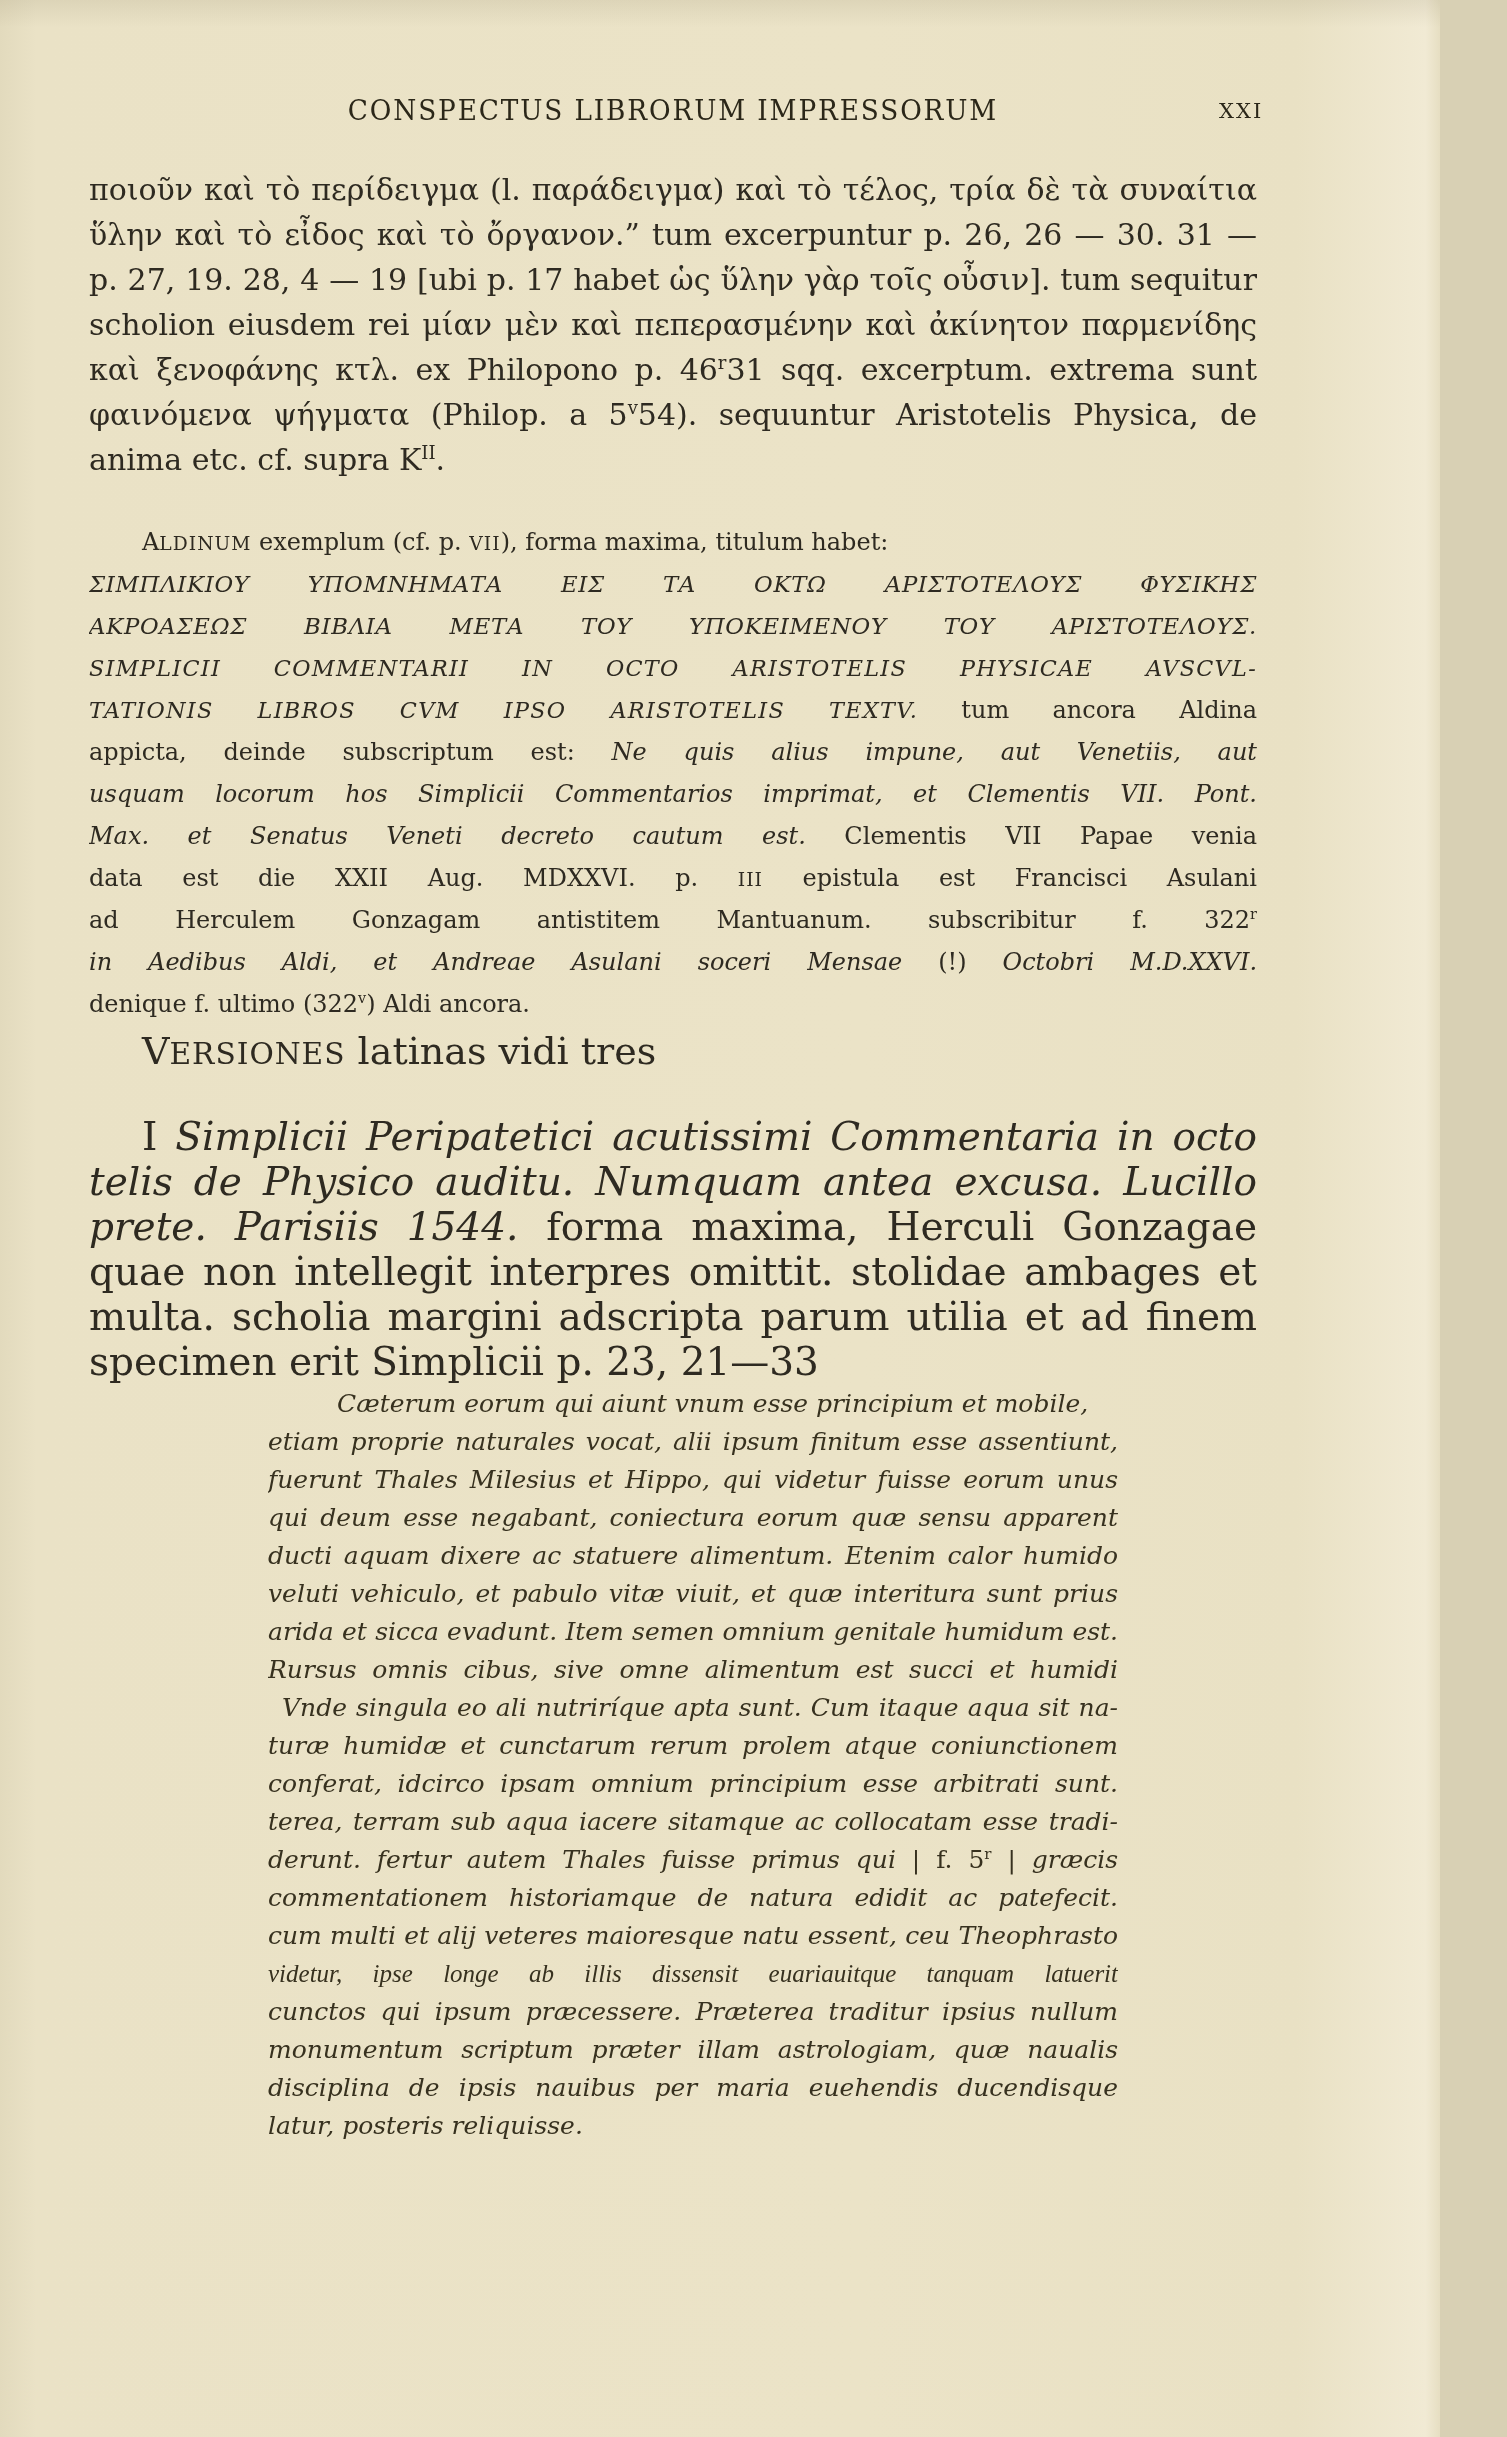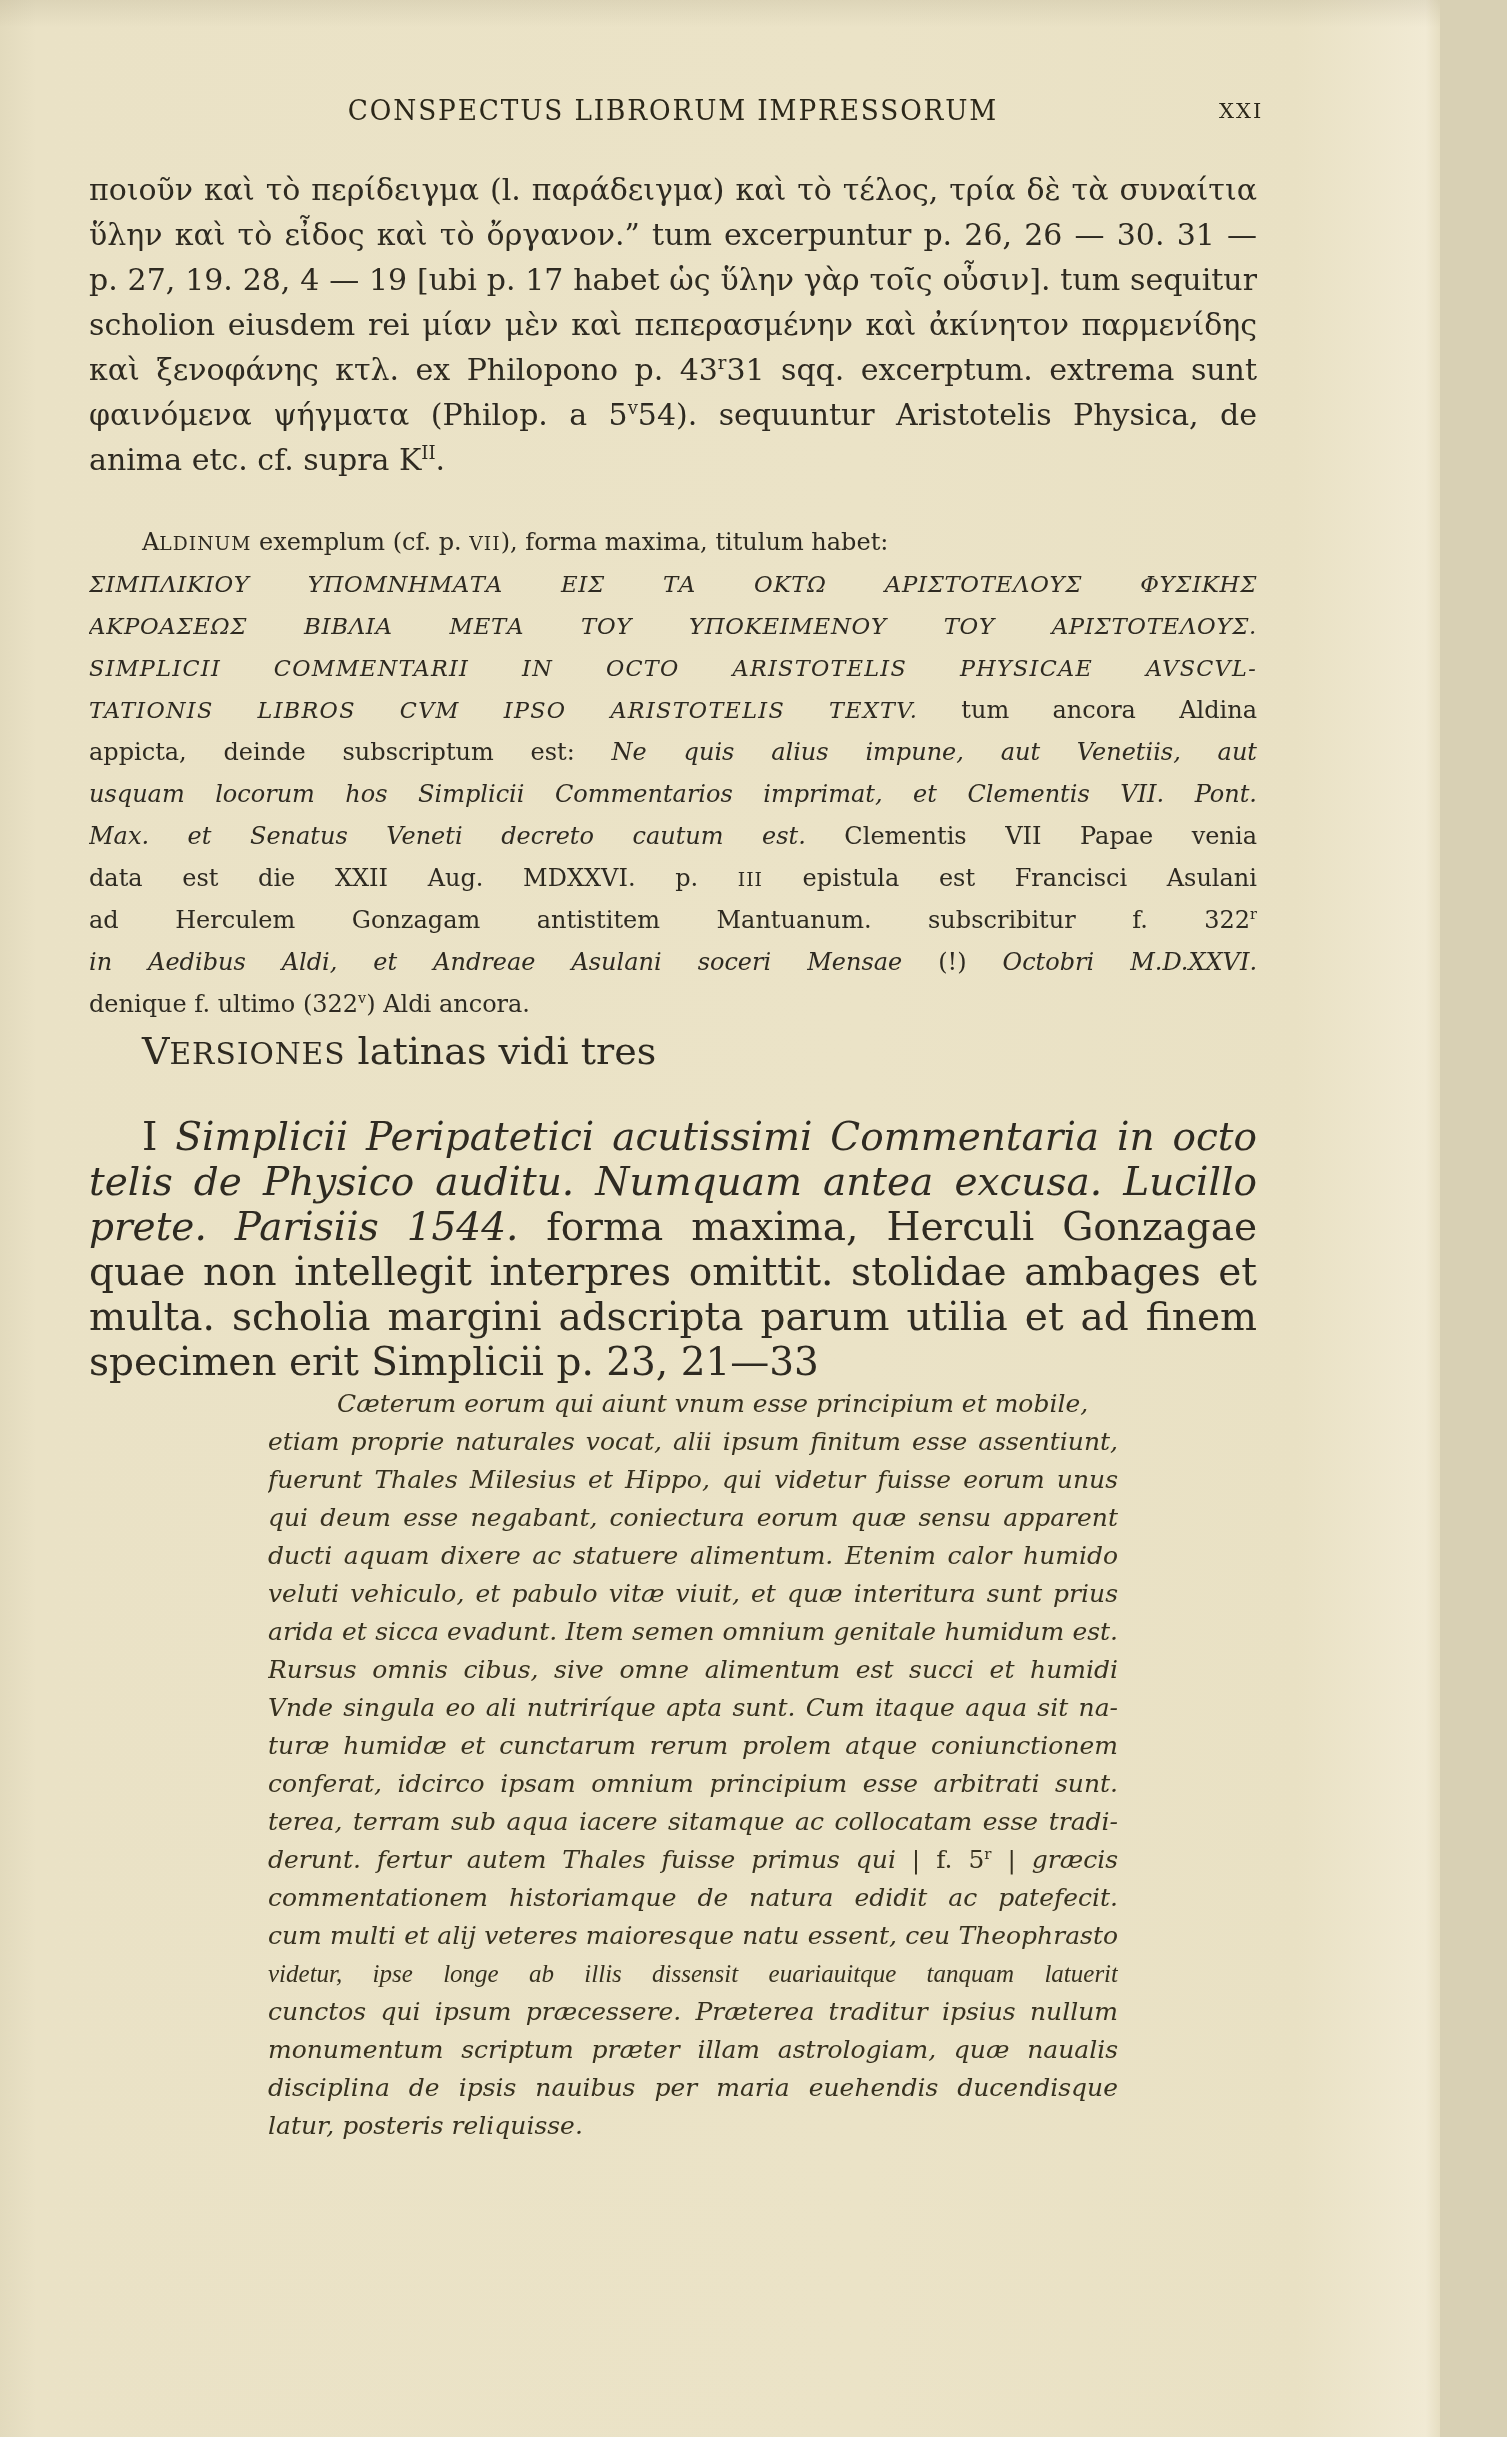--- a/index.html
+++ b/index.html
@@ -38,21 +38,21 @@
 <body>
 
 <div class="page" id="page">
   <div class="header-title">CONSPECTUS LIBRORUM IMPRESSORUM</div>
   <div class="page-number">XXI</div>
 <div class="block" style="left: 89px; top: 167px; width: 1168px; font-size: 30px; line-height: 45px;">
       <div class="line j" style="height: 45px;"><span>ποιοῦν καὶ τὸ περίδειγμα (l. παράδειγμα) καὶ τὸ τέλος, τρία δὲ τὰ συναίτια τὴν</span></div>
       <div class="line j" style="height: 45px;"><span>ὕλην καὶ τὸ εἶδος καὶ τὸ ὄργανον.”  tum excerpuntur p. 26, 26 — 30. 31 —</span></div>
       <div class="line j" style="height: 45px;"><span>p. 27, 19.  28, 4 — 19  [ubi p. 17 habet ὡς ὕλην γὰρ τοῖς οὖσιν].  tum sequitur</span></div>
       <div class="line j" style="height: 45px;"><span>scholion eiusdem rei μίαν μὲν καὶ πεπερασμένην καὶ ἀκίνητον παρμενίδης ἔλεγεν</span></div>
-      <div class="line j" style="height: 45px;"><span>καὶ ξενοφάνης κτλ. ex Philopono p. 43</span><span class="rsup">r</span><span>31 sqq.  excerptum.  extrema sunt</span></div>
+      <div class="line j" style="height: 45px;"><span>καὶ ξενοφάνης κτλ. ex Philopono p. 46</span><span class="rsup">r</span><span>31 sqq.  excerptum.  extrema sunt</span></div>
       <div class="line j" style="height: 45px;"><span>φαινόμενα ψήγματα (Philop. a 5</span><span class="rsup">v</span><span>54).  sequuntur Aristotelis Physica, de</span></div>
       <div class="line" style="height: 45px;"><span>anima etc.  cf. supra K</span><span class="rsup">II</span><span>.</span></div>
     </div>
     <div class="block" style="left: 89px; top: 521px; width: 1168px; font-size: 24px; line-height: 42px;">
       <div class="line" style="height: 42px; text-indent: 53px;"><span>A</span><span class="sm">LDINUM</span><span> exemplum (cf. p. </span><span class="sm">VII</span><span>), forma maxima, titulum habet:</span></div>
       <div class="line j" style="height: 42px;"><span class="gk">ΣΙΜΠΛΙΚΙΟΥ ΥΠΟΜΝΗΜΑΤΑ ΕΙΣ ΤΑ ΟΚΤΩ ΑΡΙΣΤΟΤΕΛΟΥΣ ΦΥΣΙΚΗΣ</span></div>
       <div class="line j" style="height: 42px;"><span class="gk">ΑΚΡΟΑΣΕΩΣ ΒΙΒΛΙΑ ΜΕΤΑ ΤΟΥ ΥΠΟΚΕΙΜΕΝΟΥ ΤΟΥ ΑΡΙΣΤΟΤΕΛΟΥΣ.</span></div>
       <div class="line j" style="height: 42px;"><span class="lt">SIMPLICII COMMENTARII IN OCTO ARISTOTELIS PHYSICAE AVSCVL-</span></div>
       <div class="line j" style="height: 42px;"><span class="lt">TATIONIS LIBROS CVM IPSO ARISTOTELIS TEXTV.</span><span>  tum ancora Aldina</span></div>
       <div class="line j" style="height: 42px;"><span>appicta, deinde subscriptum est:  </span><span class="i">Ne quis alius impune, aut Venetiis, aut</span></div>
@@ -76,21 +76,21 @@
     </div>
     <div class="block bi" style="left: 268px; top: 1385px; width: 850px; font-size: 25px; line-height: 38px;">
       <div class="line" style="height: 38px; text-indent: 69px;"><span>Cæterum eorum qui aiunt vnum esse principium et mobile, quos</span></div>
       <div class="line j" style="height: 38px;"><span>etiam proprie naturales vocat, alii ipsum finitum esse assentiunt, ut</span></div>
       <div class="line j" style="height: 38px;"><span>fuerunt Thales Milesius et Hippo, qui videtur fuisse eorum unus</span></div>
       <div class="line j" style="height: 38px;"><span>qui deum esse negabant, coniectura eorum quæ sensu apparent de-</span></div>
       <div class="line j" style="height: 38px;"><span>ducti aquam dixere ac statuere alimentum.  Etenim calor humido</span></div>
       <div class="line j" style="height: 38px;"><span>veluti vehiculo, et pabulo vitæ viuit, et quæ interitura sunt prius</span></div>
       <div class="line j" style="height: 38px;"><span>arida et sicca evadunt.  Item semen omnium genitale humidum est.</span></div>
       <div class="line j" style="height: 38px;"><span>Rursus omnis cibus, sive omne alimentum est succi et humidi plenum.</span></div>
-      <div class="line j" style="height: 38px;"><span>Vnde singula eo ali nutriríque apta sunt.  Cum itaque aqua sit na-</span></div>
+      <div class="line j" style="height: 38px; margin-left: 14px;"><span>Vnde singula eo ali nutriríque apta sunt.  Cum itaque aqua sit na-</span></div>
       <div class="line j" style="height: 38px;"><span>turæ humidæ et cunctarum rerum prolem atque coniunctionem prorsus</span></div>
       <div class="line j" style="height: 38px;"><span>conferat, idcirco ipsam omnium principium esse arbitrati sunt.  Præ-</span></div>
       <div class="line j" style="height: 38px;"><span>terea, terram sub aqua iacere sitamque ac collocatam esse tradi-</span></div>
       <div class="line j" style="height: 38px;"><span>derunt.  fertur autem Thales fuisse primus qui </span><span class="r">| f. 5</span><span class="rsup">r</span><span class="r"> |</span><span> græcis</span></div>
       <div class="line j" style="height: 38px;"><span>commentationem historiamque de natura edidit ac patefecit.  Equidem</span></div>
       <div class="line j" style="height: 38px;"><span>cum multi et alij veteres maioresque natu essent, ceu Theophrasto</span></div>
       <div class="line j" style="height: 38px; font-family: Liberation Serif, serif;"><span>videtur, ipse longe ab illis dissensit euariauitque tanquam latuerit</span></div>
       <div class="line j" style="height: 38px;"><span>cunctos qui ipsum præcessere.  Præterea traditur ipsius nullum</span></div>
       <div class="line j" style="height: 38px;"><span>monumentum scriptum præter illam astrologiam, quæ naualis scilicet</span></div>
       <div class="line j" style="height: 38px;"><span>disciplina de ipsis nauibus per maria euehendis ducendisque appel-</span></div>

